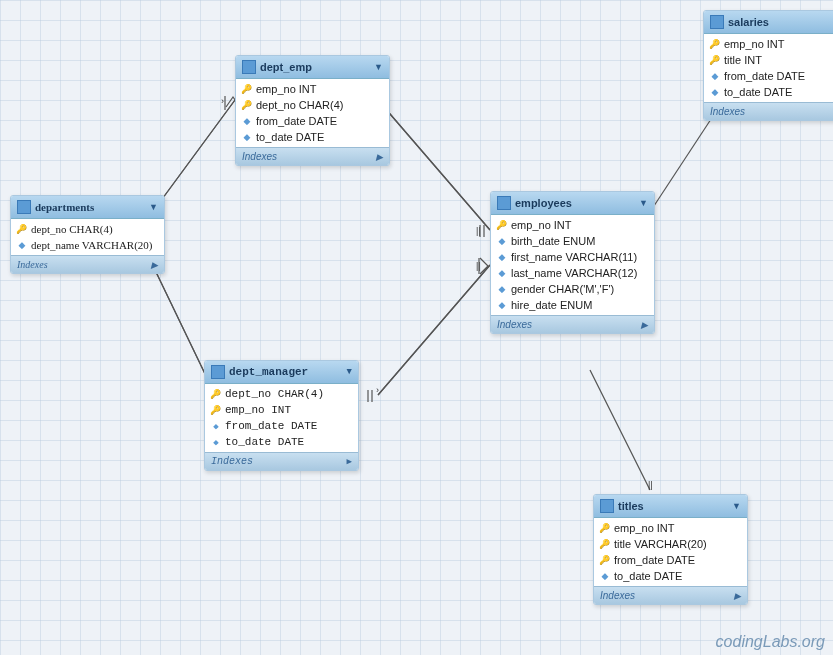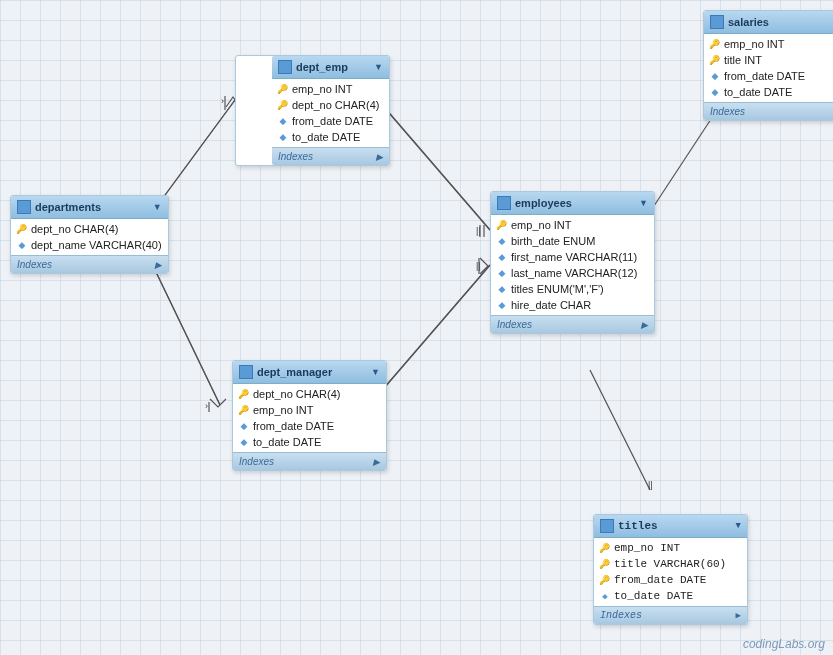--- a/index.html
+++ b/index.html
@@ -103,21 +103,21 @@
       position: absolute;
       top: 0; left: 0;
       width: 833px;
       height: 655px;
       pointer-events: none;
     }
     .watermark {
       position: absolute;
       bottom: 4px;
       right: 8px;
-      font-size: 12px;
+      font-size: 16px;
       color: #7a9ab8;
       font-style: italic;
     }
   </style>
 </head>
 <body>
 
 <div class="canvas">
 
   <svg class="connections">
@@ -167,43 +167,43 @@
     <line x1="368" y1="95" x2="368" y2="107" stroke="#555" stroke-width="1.2"></line>
 
     <path d="M378,395 L490,265" stroke="#555" stroke-width="1.2" fill="none"></path>
     <path d="M480,258 L488,266 L480,274" stroke="#555" stroke-width="1.2" fill="none"></path>
     <line x1="479" y1="258" x2="479" y2="274" stroke="#555" stroke-width="1.2"></line>
 
     <line x1="372" y1="390" x2="372" y2="402" stroke="#555" stroke-width="1.2"></line>
     <line x1="368" y1="390" x2="368" y2="402" stroke="#555" stroke-width="1.2"></line>
   </svg>
 
-  <div class="table-box" style="left:10px; top:195px; min-width:155px;">
+  <div class="table-box" style="left:10px; top:195px; min-width:155px;font-family:Liberation Serif, serif;">
     <div class="table-header">
       <span class="icon"></span>
       <span>departments</span>
       <span class="dropdown">▼</span>
     </div>
     <div class="table-body">
       <div class="field-row">
         <span class="field-icon key-icon">🔑</span>
         <span>dept_no CHAR(4)</span>
       </div>
       <div class="field-row">
         <span class="field-icon diamond-icon">◆</span>
-        <span>dept_name VARCHAR(40)</span>
-      </div>
-    </div>
-    <div class="indexes-bar">
-      <span>Indexes</span>
-      <span class="indexes-arrow">▶</span>
-    </div>
-  </div>
-
-  <div class="table-box" style="left:235px; top:55px; min-width:155px;padding-left:36px;">
+        <span>dept_name VARCHAR(20)</span>
+      </div>
+    </div>
+    <div class="indexes-bar">
+      <span>Indexes</span>
+      <span class="indexes-arrow">▶</span>
+    </div>
+  </div>
+
+  <div class="table-box" style="left:235px; top:55px; min-width:155px;">
     <div class="table-header">
       <span class="icon"></span>
       <span>dept_emp</span>
       <span class="dropdown">▼</span>
     </div>
     <div class="table-body">
       <div class="field-row">
         <span class="field-icon key-icon">🔑</span>
         <span>emp_no INT</span>
       </div>
@@ -219,21 +219,21 @@
         <span class="field-icon diamond-icon">◆</span>
         <span>to_date DATE</span>
       </div>
     </div>
     <div class="indexes-bar">
       <span>Indexes</span>
       <span class="indexes-arrow">▶</span>
     </div>
   </div>
 
-  <div class="table-box" style="left:232px; top:360px; min-width:155px;">
+  <div class="table-box" style="left:204px; top:360px; min-width:155px;font-family:Liberation Mono, monospace;">
     <div class="table-header">
       <span class="icon"></span>
       <span>dept_manager</span>
       <span class="dropdown">▼</span>
     </div>
     <div class="table-body">
       <div class="field-row">
         <span class="field-icon key-icon">🔑</span>
         <span>dept_no CHAR(4)</span>
       </div>
@@ -274,25 +274,25 @@
       <div class="field-row">
         <span class="field-icon diamond-icon">◆</span>
         <span>first_name VARCHAR(11)</span>
       </div>
       <div class="field-row">
         <span class="field-icon diamond-icon">◆</span>
         <span>last_name VARCHAR(12)</span>
       </div>
       <div class="field-row">
         <span class="field-icon diamond-icon">◆</span>
-        <span>titles ENUM('M','F')</span>
-      </div>
-      <div class="field-row">
-        <span class="field-icon diamond-icon">◆</span>
-        <span>hire_date CHAR</span>
+        <span>gender CHAR('M','F')</span>
+      </div>
+      <div class="field-row">
+        <span class="field-icon diamond-icon">◆</span>
+        <span>hire_date ENUM</span>
       </div>
     </div>
     <div class="indexes-bar">
       <span>Indexes</span>
       <span class="indexes-arrow">▶</span>
     </div>
   </div>
 
   <div class="table-box" style="left:703px; top:10px; min-width:148px;">
     <div class="table-header">
@@ -317,34 +317,34 @@
         <span class="field-icon diamond-icon">◆</span>
         <span>to_date DATE</span>
       </div>
     </div>
     <div class="indexes-bar">
       <span>Indexes</span>
 
     </div>
   </div>
 
-  <div class="table-box" style="left:593px; top:514px; min-width:155px;font-family:Liberation Mono, monospace;">
+  <div class="table-box" style="left:593px; top:494px; min-width:155px;">
     <div class="table-header">
       <span class="icon"></span>
       <span>titles</span>
       <span class="dropdown">▼</span>
     </div>
     <div class="table-body">
       <div class="field-row">
         <span class="field-icon key-icon">🔑</span>
         <span>emp_no INT</span>
       </div>
       <div class="field-row">
         <span class="field-icon key-icon">🔑</span>
-        <span>title VARCHAR(60)</span>
+        <span>title VARCHAR(20)</span>
       </div>
       <div class="field-row">
         <span class="field-icon key-icon">🔑</span>
         <span>from_date DATE</span>
       </div>
       <div class="field-row">
         <span class="field-icon diamond-icon">◆</span>
         <span>to_date DATE</span>
       </div>
     </div>

